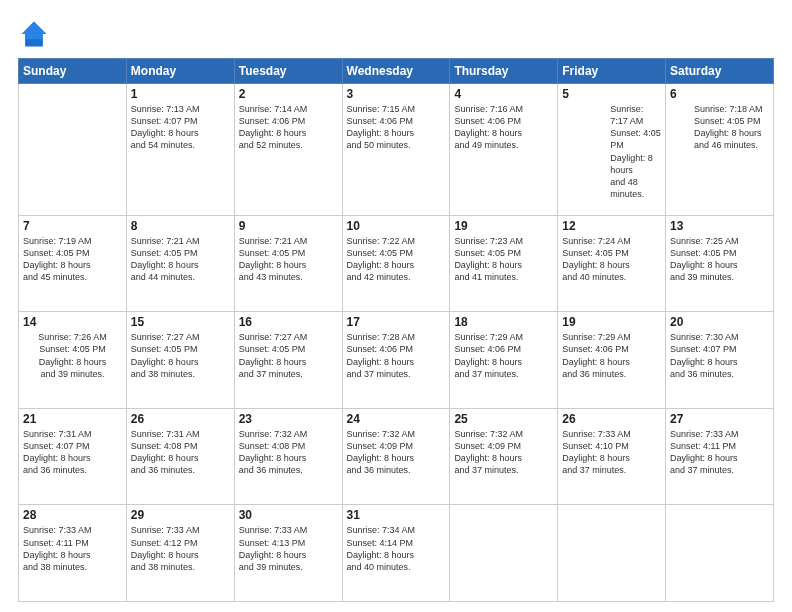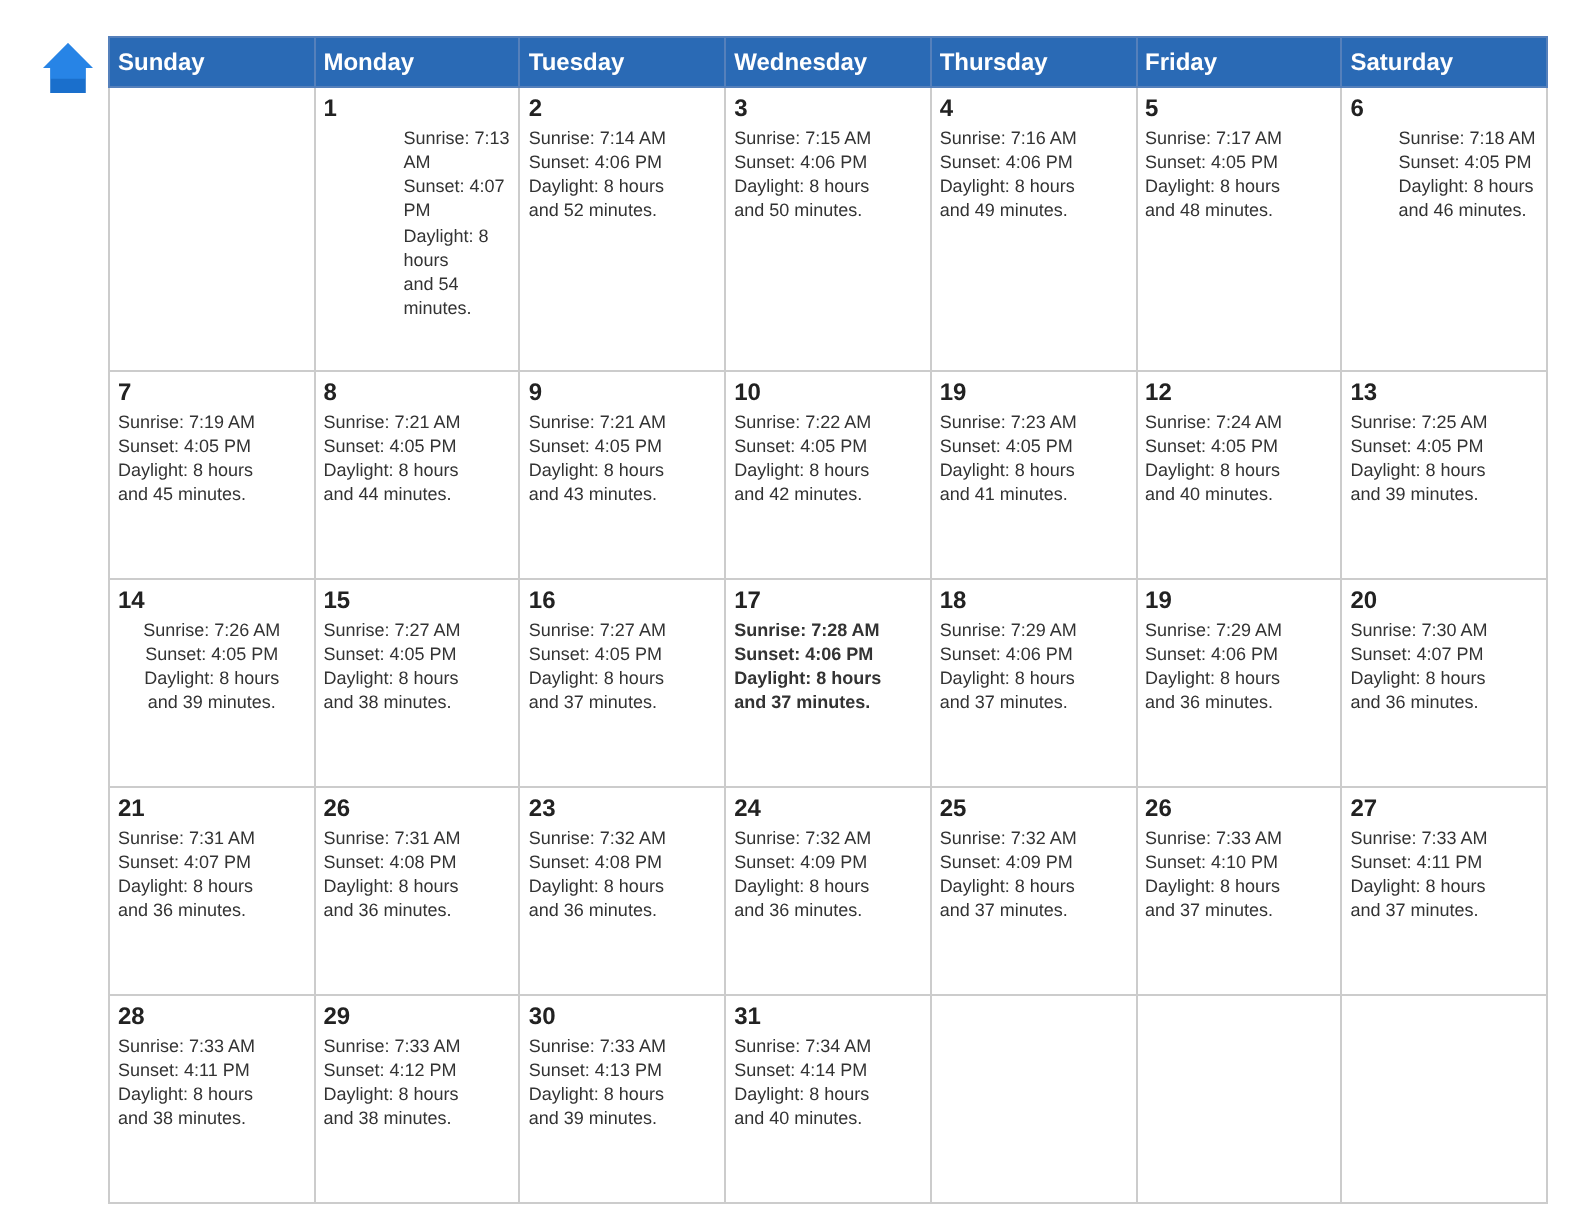--- a/index.html
+++ b/index.html
@@ -8,21 +8,21 @@
       height: 612px;
       font-family: Arial, sans-serif;
       background: #fff;
       overflow: hidden;
     }
     .page {
       width: 792px;
       height: 612px;
       padding: 18px 18px 10px 18px;
       display: flex;
-      flex-direction: row;
+      flex-direction: column;
     }
     .header {
       display: flex;
       justify-content: space-between;
       align-items: flex-start;
       margin-bottom: 8px;
     }
     .logo {
       display: flex;
       align-items: center;
@@ -130,21 +130,21 @@
           <th>Thursday</th>
           <th>Friday</th>
           <th>Saturday</th>
         </tr>
     </thead>
     <tbody id="calendar-body">
     <tr class="week-row">
           <td class="empty-cell"></td>
           <td>
             <span class="day-number">1</span>
-            <div class="day-info" style="white-space: pre-line; margin-left: 40px;">Sunrise: 7:13 AM
+            <div class="day-info" style="white-space: pre-line;">Sunrise: 7:13 AM
 Sunset: 4:07 PM
 Daylight: 8 hours
 and 54 minutes.</div>
           </td>
           <td>
             <span class="day-number">2</span>
             <div class="day-info" style="white-space: pre-line;">Sunrise: 7:14 AM
 Sunset: 4:06 PM
 Daylight: 8 hours
 and 52 minutes.</div>
@@ -158,21 +158,21 @@
           </td>
           <td>
             <span class="day-number">4</span>
             <div class="day-info" style="white-space: pre-line;">Sunrise: 7:16 AM
 Sunset: 4:06 PM
 Daylight: 8 hours
 and 49 minutes.</div>
           </td>
           <td>
             <span class="day-number">5</span>
-            <div class="day-info" style="white-space: pre-line;">Sunrise: 7:17 AM
+            <div class="day-info" style="white-space: pre-line; margin-left: 48px;">Sunrise: 7:17 AM
 Sunset: 4:05 PM
 Daylight: 8 hours
 and 48 minutes.</div>
           </td>
           <td>
             <span class="day-number">6</span>
             <div class="day-info" style="white-space: pre-line; margin-left: 24px;">Sunrise: 7:18 AM
 Sunset: 4:05 PM
 Daylight: 8 hours
 and 46 minutes.</div>
@@ -246,21 +246,21 @@
           </td>
           <td>
             <span class="day-number">16</span>
             <div class="day-info" style="white-space: pre-line;">Sunrise: 7:27 AM
 Sunset: 4:05 PM
 Daylight: 8 hours
 and 37 minutes.</div>
           </td>
           <td>
             <span class="day-number">17</span>
-            <div class="day-info" style="white-space: pre-line; font-weight: bold;">Sunrise: 7:28 AM
+            <div class="day-info" style="white-space: pre-line;">Sunrise: 7:28 AM
 Sunset: 4:06 PM
 Daylight: 8 hours
 and 37 minutes.</div>
           </td>
           <td>
             <span class="day-number">18</span>
             <div class="day-info" style="white-space: pre-line;">Sunrise: 7:29 AM
 Sunset: 4:06 PM
 Daylight: 8 hours
 and 37 minutes.</div>

